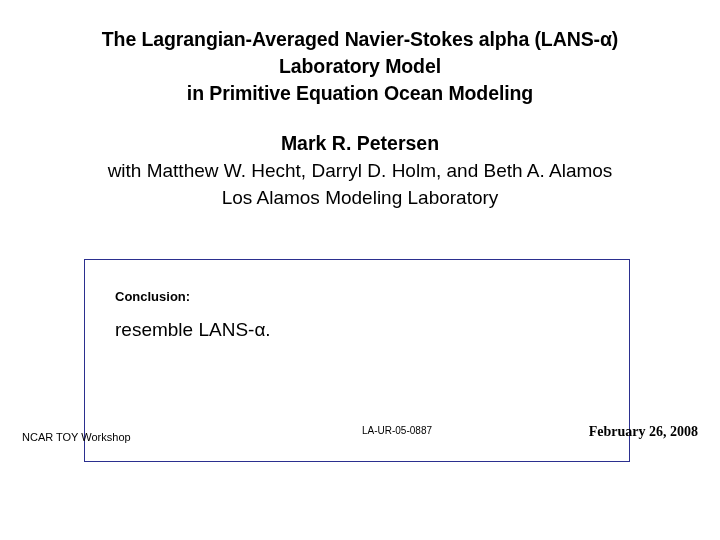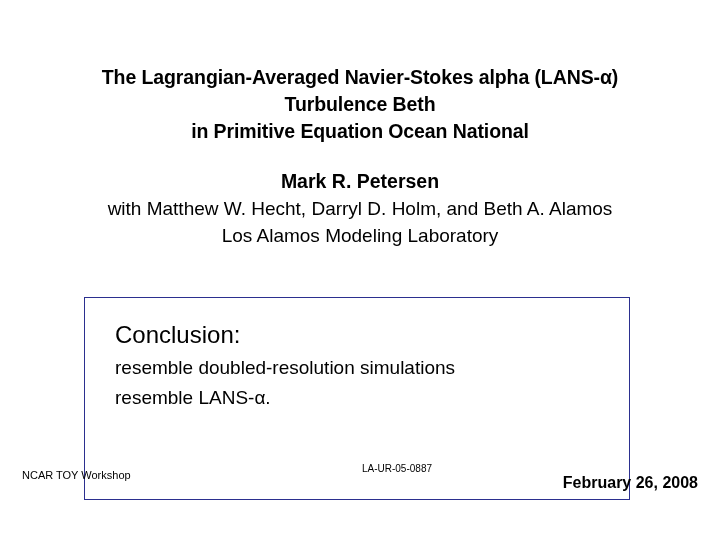--- a/index.html
+++ b/index.html
@@ -12,21 +12,20 @@
     background: #ffffff;
     font-family: "Liberation Sans", sans-serif;
     color: #000000;
     overflow: hidden;
   }
   .slide {
     position: relative;
     width: 720px;
     height: 460px;
     box-sizing: border-box;
-    margin-top: 38px;
   }
 
   
   .title-block {
     position: absolute;
     top: 26px;
     left: 0;
     width: 720px;
     text-align: center;
   }
@@ -67,22 +66,22 @@
     width: 546px;
     height: 203px;
     border: 1.5px solid #2b2f8f;
     box-sizing: border-box;
     background: #ffffff;
   }
   .conclusion-inner {
     padding: 22px 0 0 30px;
   }
   .conclusion-heading {
-    font-size: 24px;
-    font-weight: normal;
+    font-size: 13px;
+    font-weight: bold;
     line-height: 30px;
     margin-bottom: 3px;
   }
   .conclusion-text {
     font-size: 19px;
     line-height: 30px;
   }
 
   
   .footer {
@@ -103,46 +102,46 @@
     left: 0;
     top: 7px;
     width: 720px;
     text-align: center;
     font-size: 10px;
     padding-left: 37px;
   }
   .footer-right {
     position: absolute;
     right: 22px;
-    top: 18px;
-    font-size: 16px;
+    top: 6px;
+    font-size: 14px;
     font-weight: bold;
+    font-family: Liberation Serif, serif;
   }
 </style>
 </head>
 <body>
 
 <div class="slide">
 
   <div class="title-block">
     <div class="title-line">The Lagrangian-Averaged Navier-Stokes alpha (LANS-α)</div>
-    <div class="title-line">Turbulence Beth</div>
-    <div class="title-line">in Primitive Equation Ocean National</div>
+    <div class="title-line">Laboratory Model</div>
+    <div class="title-line">in Primitive Equation Ocean Modeling</div>
   </div>
 
   <div class="author-block">
     <div class="author-name">Mark R. Petersen</div>
     <div class="author-co">with Matthew W. Hecht, Darryl D. Holm, and Beth A. Alamos</div>
     <div class="author-aff">Los Alamos Modeling Laboratory</div>
   </div>
 
   <div class="conclusion-box" style="border-color: rgb(43, 47, 143);">
     <div class="conclusion-inner">
       <div class="conclusion-heading">Conclusion:</div>
-      <div class="conclusion-text">resemble doubled-resolution simulations</div>
       <div class="conclusion-text">resemble LANS-α.</div>
     </div>
   </div>
 
   <div class="footer">
     <div class="footer-left">NCAR TOY Workshop</div>
     <div class="footer-center">LA-UR-05-0887</div>
     <div class="footer-right">February 26, 2008</div>
   </div>
 

